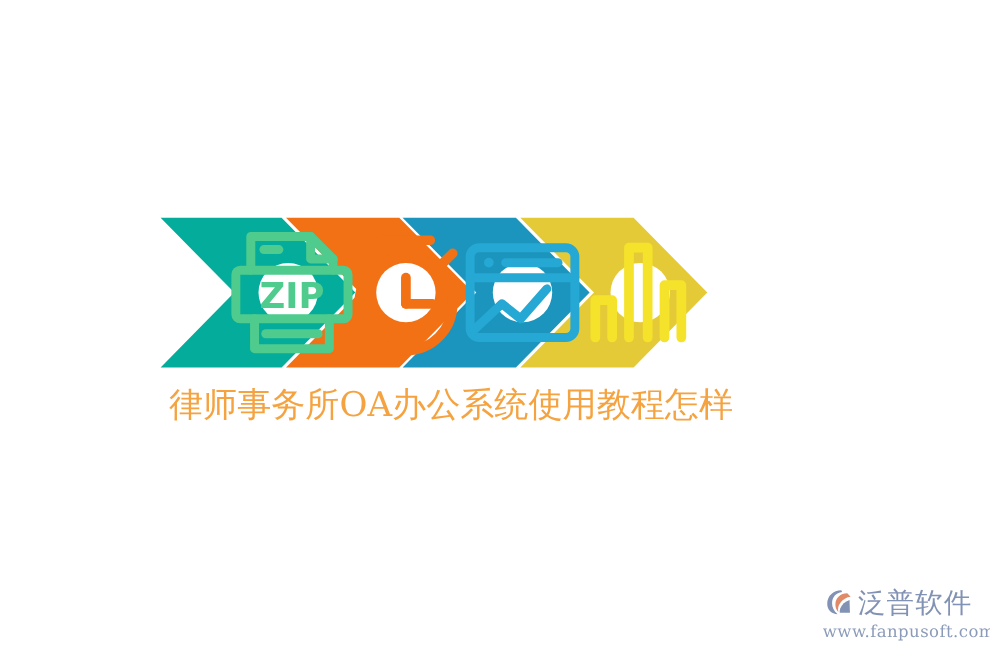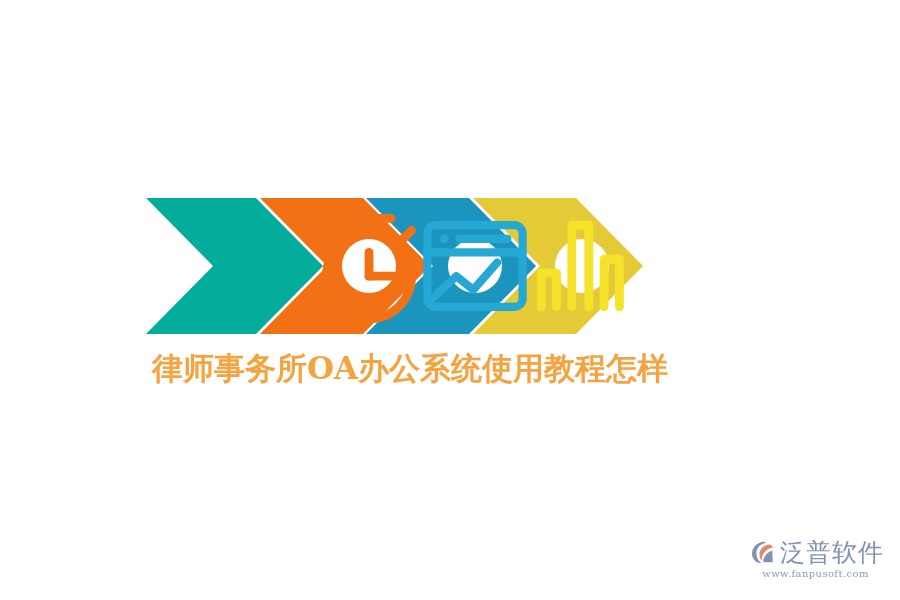--- a/index.html
+++ b/index.html
@@ -62,85 +62,98 @@
   #page-title {
     position: absolute;
     left: 0;
     top: 350px;
     width: 820px;
     text-align: center;
     color: #f5a340;
     font-family: "DejaVu Serif", "Liberation Serif", serif;
     font-size: 31px;
     line-height: 37px;
-    font-weight: 700;
+    font-weight: 400;
     letter-spacing: 0px;
     white-space: nowrap;
   }
   #page-title .title-line {
     display: block;
   }
 
   
   #watermark {
     position: absolute;
     right: 16px;
     bottom: 14px;
     width: 136px;
     height: 52px;
     text-align: right;
   }
   #watermark-top {
     display: flex;
-    align-items: flex-end;
+    align-items: flex-start;
     justify-content: flex-end;
     height: 32px;
   }
   #brand-mark {
     width: 27px;
     height: 27px;
     margin-right: 3px;
     flex: 0 0 auto;
   }
   #brand-mark svg { display:block; width:27px; height:27px; }
   #brand-name {
     font-family: "DejaVu Serif", "Liberation Serif", serif;
     font-size: 25px;
     line-height: 27px;
     color: #8292b4;
     letter-spacing: 1px;
     font-weight: 400;
   }
   #brand-url {
     font-family: "DejaVu Serif", "Liberation Serif", serif;
-    font-size: 10px;
+    font-size: 15px;
     line-height: 16px;
     color: #8a9ab8;
     letter-spacing: 0.4px;
-    text-align: center;
+    text-align: left;
     padding-right: 1px;
   }
 </style>
 </head>
 <body>
 
 <div id="stage">
 
   <div id="chevron-banner">
     <svg viewBox="0 0 500 136" xmlns="http://www.w3.org/2000/svg" aria-hidden="true">
 
       <polygon points="327,0 430,0 497,68 430,136 327,136 394,68" fill="#e5ca38"></polygon>
 
       <polygon points="220,0 323,0 390,68 323,136 220,136 287,68" fill="#1b95bd"></polygon>
 
       <polygon points="114,0 217,0 284,68 217,136 114,136 181,68" fill="#f27114"></polygon>
 
       <polygon points="0,0 110,0 177,68 110,136 0,136 67,68" fill="#04ad9b"></polygon>
     </svg>
 
+    <div class="step-icon-wrap" id="step-icon-1">
+      <svg viewBox="0 0 40 40" xmlns="http://www.w3.org/2000/svg">
+        <g fill="none" stroke="#4ecb8d" stroke-width="2.4" stroke-linecap="round" stroke-linejoin="round">
+          <path d="M10 14 V5 H26 L32 11 V14"></path>
+          <path d="M26 5 V11 H32"></path>
+          <path d="M13.5 8.5 h4"></path>
+          <rect x="6" y="14" width="30" height="13" rx="1.2"></rect>
+          <path d="M11 27 v8 h20 v-8"></path>
+          <path d="M14 31 h14"></path>
+        </g>
+        <text x="21" y="24" text-anchor="middle" font-family="DejaVu Sans, sans-serif" font-size="9.5" font-weight="bold" fill="#4ecb8d">ZIP</text>
+      </svg>
+    </div>
 
     <div class="step-icon-wrap" id="step-icon-2">
       <svg viewBox="0 0 40 40" xmlns="http://www.w3.org/2000/svg">
         <g fill="none" stroke="#f27114" stroke-width="2.6" stroke-linecap="round" stroke-linejoin="round">
           <circle cx="20" cy="23" r="12.5"></circle>
           <path d="M20 23 v-7"></path>
           <path d="M20 23 h7"></path>
           <path d="M20 10.5 V6"></path>
           <path d="M13.5 6 h13"></path>
           <path d="M29.5 12.5 l3 -3"></path>

